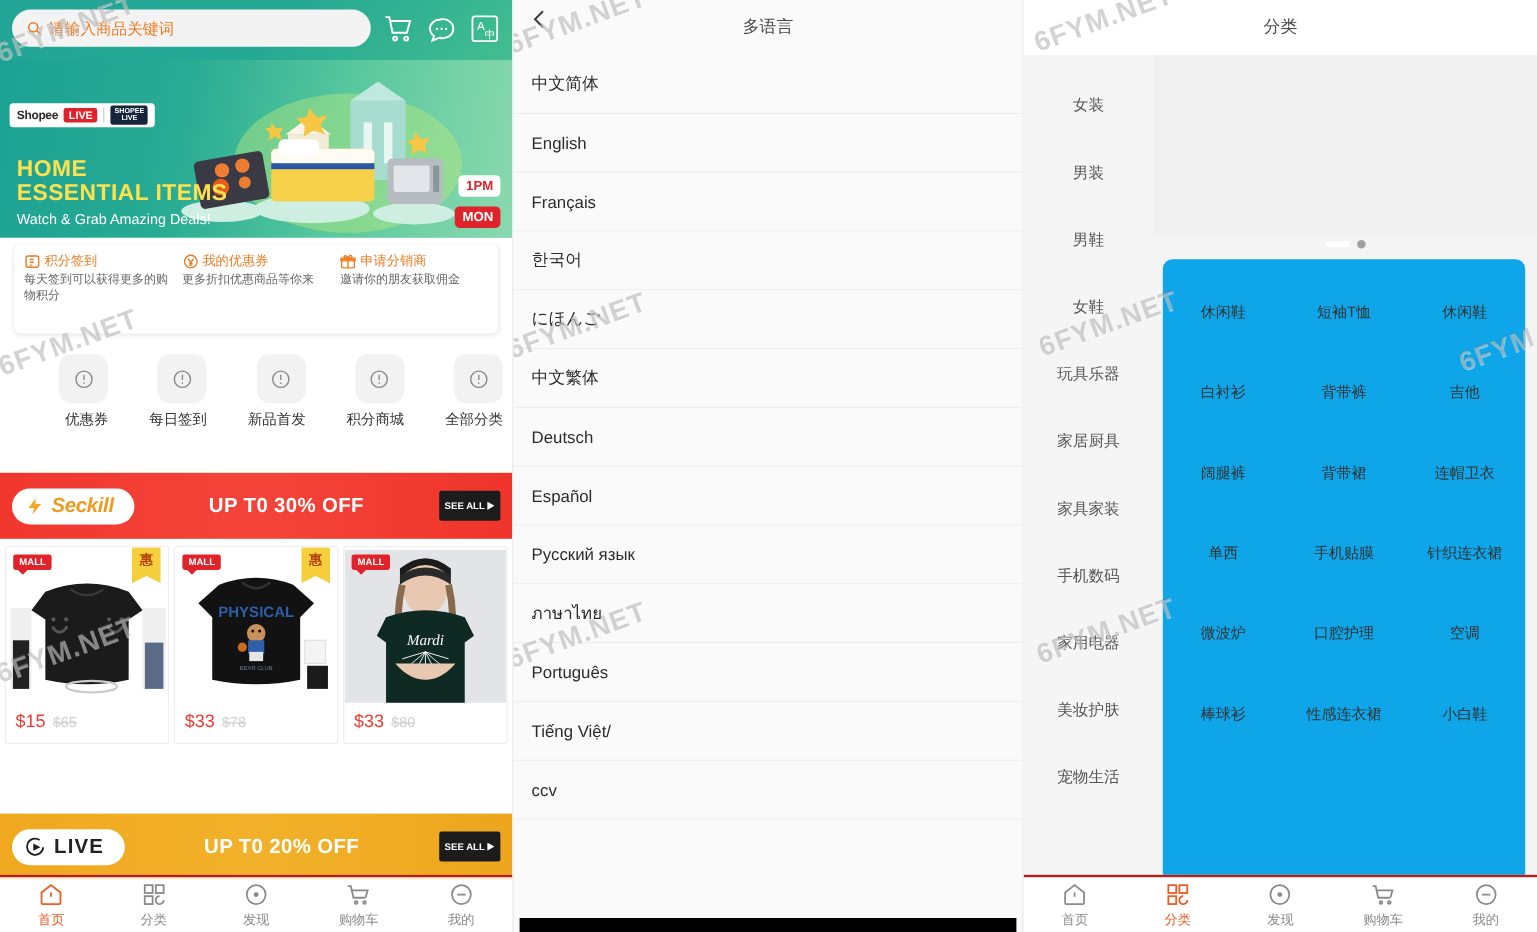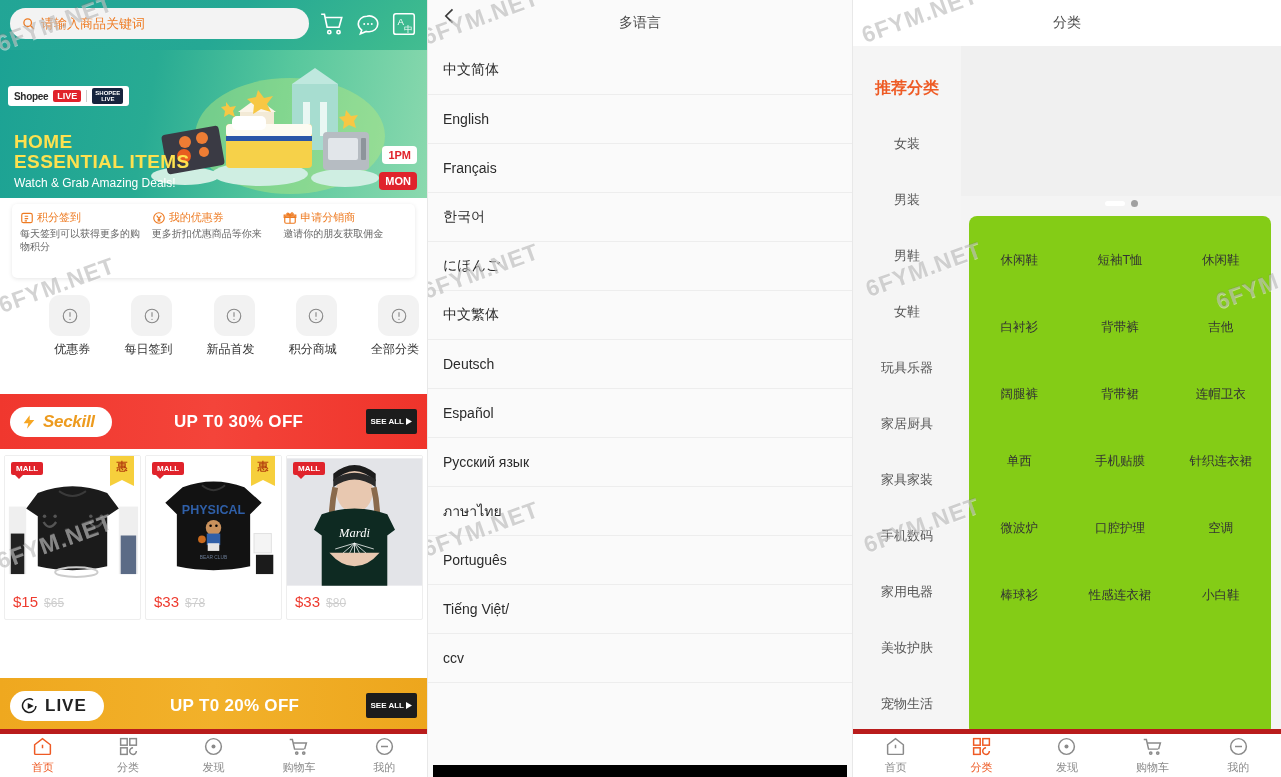--- a/index.html
+++ b/index.html
@@ -118,21 +118,21 @@
     background:#f6cf3c; color:#b5420e; font-size:11px; font-weight:bold;
     display:flex; align-items:flex-start; justify-content:center; padding-top:3px;
     clip-path: polygon(0 0,100% 0,100% 100%,50% 80%,0 100%);
   }
   .prod-price { position:absolute; left:8px; bottom:9px; display:flex; align-items:baseline; gap:6px;}
   .price-new { color:#ee3b2f; font-size:15px; }
   .price-old { color:#cfcfcf; font-size:12px; text-decoration: line-through; }
 
   .tabbar {
     position: absolute; left:0; right:0; bottom:0; height: 48px; background:#fff;
-    border-top: 5px solid #b91c1c; display:flex; z-index: 20;
+    border-top: 2px solid #b91c1c; display:flex; z-index: 20;
   }
   .tabbar.translucent { background: rgba(255,255,255,0.78); }
   .tab { flex:1; display:flex; flex-direction:column; align-items:center; justify-content:center; gap:3px;}
   .tab-lb { font-size: 11px; color: #8a8a8a; }
   .tab.active .tab-lb { color: #ee5a24; }
 
   
   .lang-hdr {
     height: 46px; background: #fafafa; position: relative;
     display:flex; align-items:center; justify-content:center;
@@ -153,21 +153,21 @@
   .cat-body { display:flex; height: 683px; }
   .cat-side { width: 108px; background: #f5f5f5; padding-top: 14px; flex: 0 0 auto;}
   .cat-side-item { height: 56px; display:flex; align-items:center; justify-content:center; font-size:13px; color:#555;}
   .cat-side-item.active { color: #ee5a24; font-weight: bold; font-size: 16px; }
   .cat-main { flex: 1; position: relative; background: #f4f4f4; }
   .cat-banner { height: 150px; background: #f0f0f0; margin: 0; }
   .dots { display:flex; align-items:center; justify-content:center; gap:6px; height: 14px;}
   .dot-pill { width: 20px; height:5px; border-radius:3px; background:#fff; }
   .dot { width: 7px; height: 7px; border-radius:50%; background:#a0a0a0; }
   .cat-card {
-    margin: 6px 10px 0 8px; background:#84cc16; border-radius: 8px;
+    margin: 6px 10px 0 8px; background:#0ea5e9; border-radius: 8px;
     padding: 36px 0 10px 0; min-height: 520px;
   }
   .cat-grid { display: grid; grid-template-columns: repeat(3,1fr); row-gap: 50px; }
   .cat-cell { display:flex; flex-direction:column; align-items:center; }
   .cat-cell-lb { font-size: 12.5px; color: #333; }
 </style>
 </head>
 <body>
 
 <div class="screen">
@@ -528,21 +528,20 @@
     <div class="wm" style="left:-8px; top:516px; font-size:23px;">6FYM.NET</div>
   </div>
 
   <div class="panel panel-cat">
     <div class="cat-hdr">
       <span class="cat-title">分类</span>
     </div>
 
     <div class="cat-body">
       <div class="cat-side">
-        <div class="cat-side-item active">推荐分类</div>
         <div class="cat-side-item">女装</div>
         <div class="cat-side-item">男装</div>
         <div class="cat-side-item">男鞋</div>
         <div class="cat-side-item">女鞋</div>
         <div class="cat-side-item">玩具乐器</div>
         <div class="cat-side-item">家居厨具</div>
         <div class="cat-side-item">家具家装</div>
         <div class="cat-side-item">手机数码</div>
         <div class="cat-side-item">家用电器</div>
         <div class="cat-side-item">美妆护肤</div>

